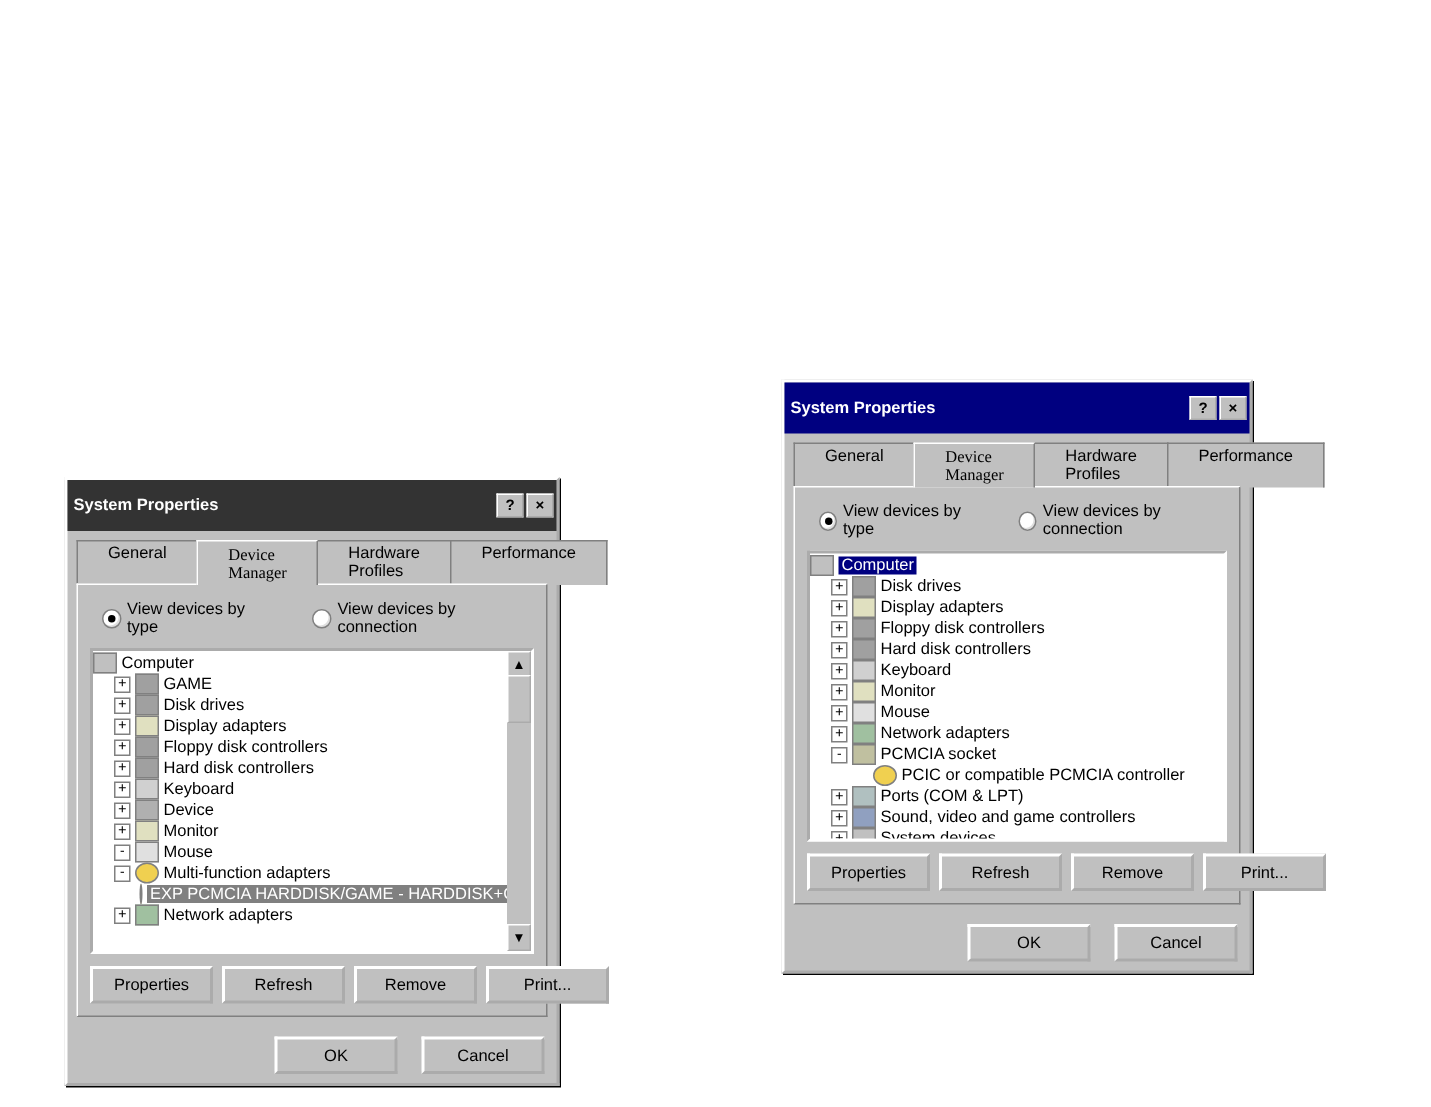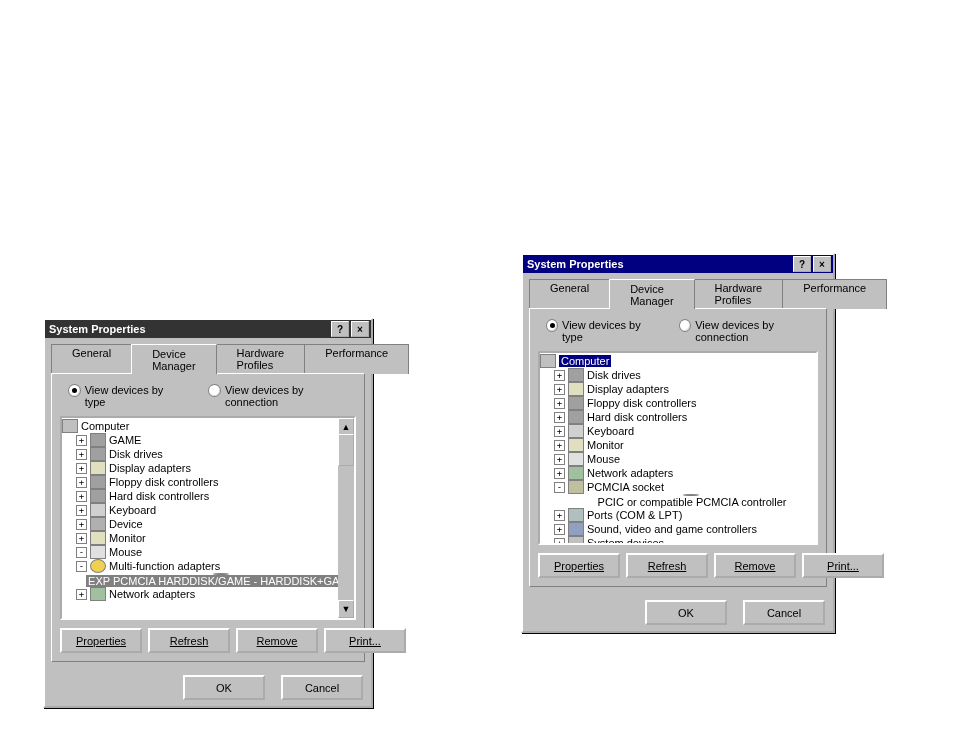--- a/index.html
+++ b/index.html
@@ -18,21 +18,21 @@
     border: 2px outset #fff;
     box-shadow: 1px 1px 0 #000;
   }
   .dialog.gray .titlebar { background: #333; }
   .dialog.blue .titlebar { background: #000080; }
   .titlebar {
     display: flex;
     align-items: center;
     color: #fff;
     font-weight: bold;
-    height: 18px;
+    height: 34px;
     padding: 0 2px 0 4px;
   }
   .titlebar .title-text { flex: 1; }
   .title-btn {
     width: 16px; height: 14px;
     background: #c0c0c0;
     border: 1px outset #fff;
     margin-left: 2px;
     display: flex; align-items: center; justify-content: center;
     font-size: 10px; font-weight: bold; color: #000;
@@ -51,34 +51,35 @@
     position: relative;
   }
   .tab.active {
     background: #c0c0c0;
     border-top: 1px solid #fff;
     border-left: 1px solid #fff;
     border-right: 1px solid #808080;
     z-index: 2;
     padding-top: 3px;
     top: 0;
+    font-family: Liberation Serif, serif;
   }
   .tabpanel {
     margin: 0 6px 6px 6px;
     border: 1px solid #fff;
     border-top-color: #fff;
     border-right-color: #808080;
     border-bottom-color: #808080;
     padding: 8px;
     background: #c0c0c0;
     position: relative;
     top: -1px;
   }
   .radiorow { display: flex; gap: 24px; margin: 2px 0 8px 8px; }
-  .radio { display: flex; gap: 4px; }
+  .radio { display: flex; align-items: center; gap: 4px; }
   .radio-dot {
     width: 11px; height: 11px; border-radius: 50%;
     border: 1px solid #808080; background: #fff; display:inline-block;
     box-shadow: inset -1px -1px 0 #dfdfdf;
     position: relative;
   }
   .radio-dot.checked::after {
     content:""; position:absolute; left:3px; top:3px; width:5px;height:5px;
     background:#000; border-radius:50%;
   }
@@ -95,21 +96,21 @@
   }
   .tree-scroll .thumb { position:absolute; left:0;right:0;top:16px;height:30px;background:#c0c0c0;border:1px outset #fff;}
   .tree { padding: 1px 0 1px 0; }
   .node { display:flex; align-items:center; height:14px; white-space:nowrap;}
   .expander {
     width:9px;height:9px;border:1px solid #808080;background:#fff;
     display:inline-flex;align-items:center;justify-content:center;
     font-size:9px;line-height:9px;margin-right:3px;font-family:monospace;
   }
   .exp-spacer{width:11px;display:inline-block;margin-right:3px;}
-  .ind1{padding-left:14px;} .ind2{padding-left:28px;flex-direction:column;}
+  .ind1{padding-left:14px;} .ind2{padding-left:28px;}
   .ic {
     width:14px;height:12px;display:inline-block;margin-right:3px;
     background:#c0c0c0;border:1px solid #808080;
   }
   .ic-computer{background:#c0c0c0;}
   .ic-disk{background:#a0a0a0;}
   .ic-monitor{background:#e0e0c0;}
   .ic-kbd{background:#d0d0d0;}
   .ic-net{background:#a0c0a0;}
   .ic-pcmcia{background:#c0c0a0;}
@@ -118,21 +119,21 @@
   .ic-yellow{background:#f0d050;border-radius:50%;}
   .ic-port{background:#b0c0c0;}
   .ic-sound{background:#90a0c0;}
   .ic-sys{background:#c0c0c0;}
   .sel {
     background:#808080;color:#fff;padding:0 2px;
   }
   .sel-blue {
     background:#000080;color:#fff;padding:0 2px;
   }
-  .btnrow { display:flex; gap:6px; margin-top:8px;text-decoration:underline; }
+  .btnrow { display:flex; gap:6px; margin-top:8px; }
   .btn {
     min-width:62px; height:21px;
     background:#c0c0c0;border:2px outset #fff;
     font-size:11px;display:flex;align-items:center;justify-content:center;
     padding:0 8px;
   }
   .outer-btnrow { display:flex; justify-content:flex-end; gap:16px; padding:6px 8px; }
 </style>
 </head>
 <body>

